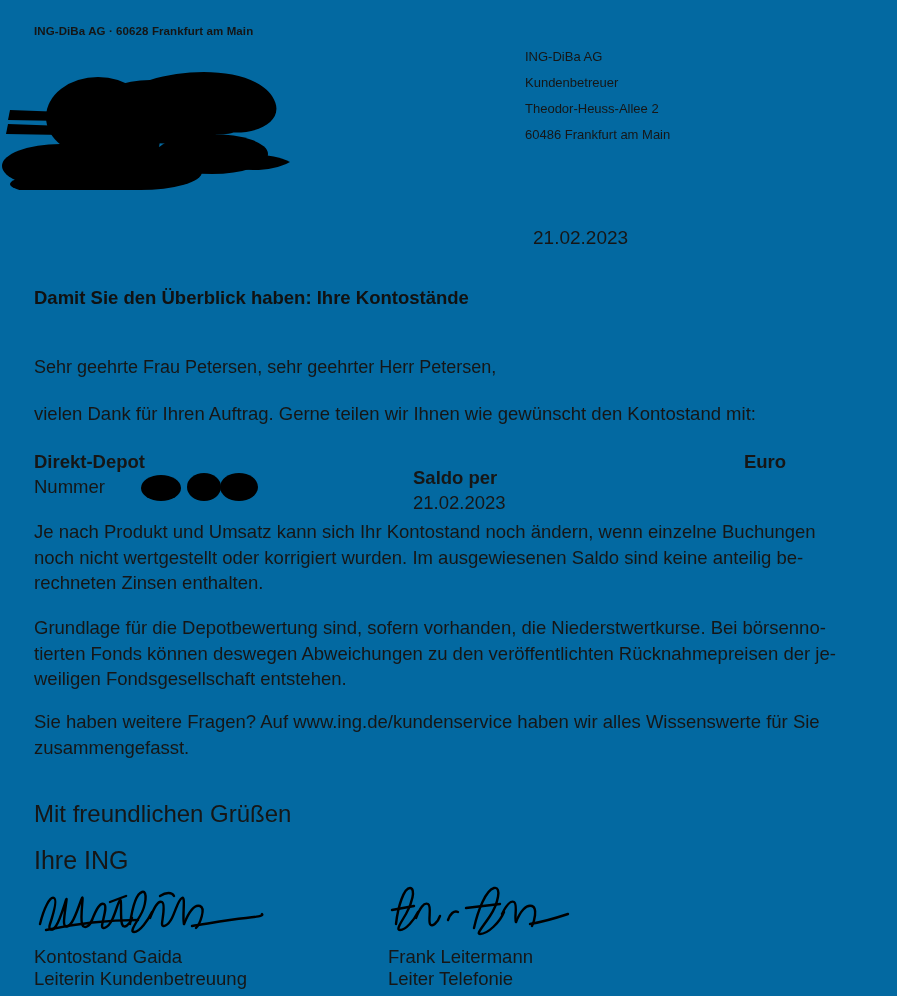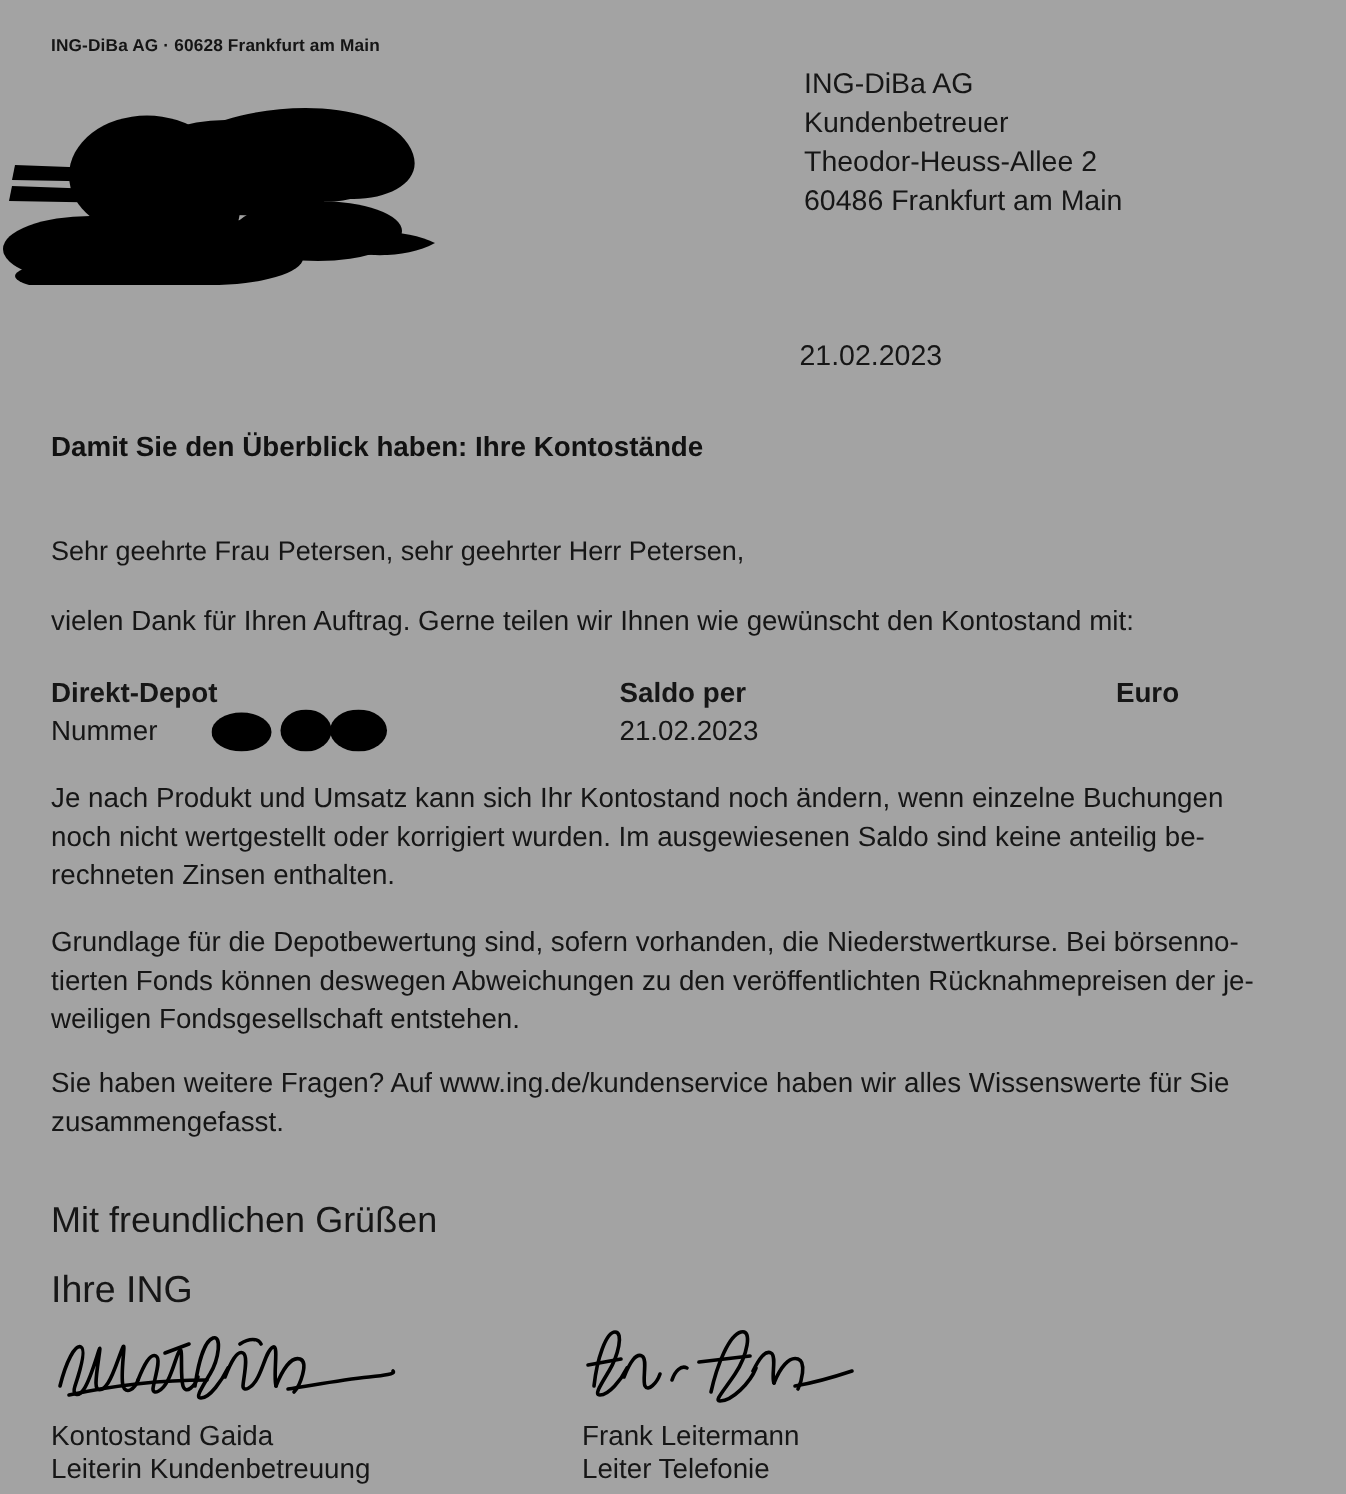--- a/index.html
+++ b/index.html
@@ -16,21 +16,21 @@
     font-family: "Liberation Sans", "DejaVu Sans", sans-serif;
     color: #111111;
     -webkit-font-smoothing: antialiased;
   }
 
   .page {
     position: absolute;
     inset: 0;
     width: 897px;
     height: 996px;
-    background: #a3a3a3;
+    background: #0369a1;
   }
 
   
   .sender-line {
     position: absolute;
     left: 34px;
     top: 25px;
     font-size: 11.5px;
     font-weight: 700;
     letter-spacing: 0.1px;
@@ -49,23 +49,23 @@
   #recipient-redaction {
     left: 0px;
     top: 62px;
     width: 292px;
     height: 128px;
   }
 
   
   .bank-address {
     position: absolute;
-    left: 536px;
+    left: 525px;
     top: 44px;
-    font-size: 19px;
+    font-size: 13px;
     line-height: 26px;
     color: #161616;
     white-space: nowrap;
   }
   .bank-address div { font-weight: 400; }
 
   
   .date {
     position: absolute;
     left: 533px;
@@ -122,21 +122,21 @@
   .acct .hd {
     font-weight: 700;
     display: block;
   }
   .acct .val {
     display: block;
     margin-top: 3px;
     white-space: nowrap;
   }
   #acct-depot { left: 34px; top: 0; }
-  #acct-saldo { left: 413px; top: 0; }
+  #acct-saldo { left: 413px; top: 16px; }
   #acct-euro  { left: 680px; top: 0; width: 170px; text-align: center; }
   #acct-euro .hd { text-align: center; }
 
   
   #depot-number-redaction {
     position: absolute;
     left: 107px;
     top: 22px;
     width: 120px;
     height: 26px;

